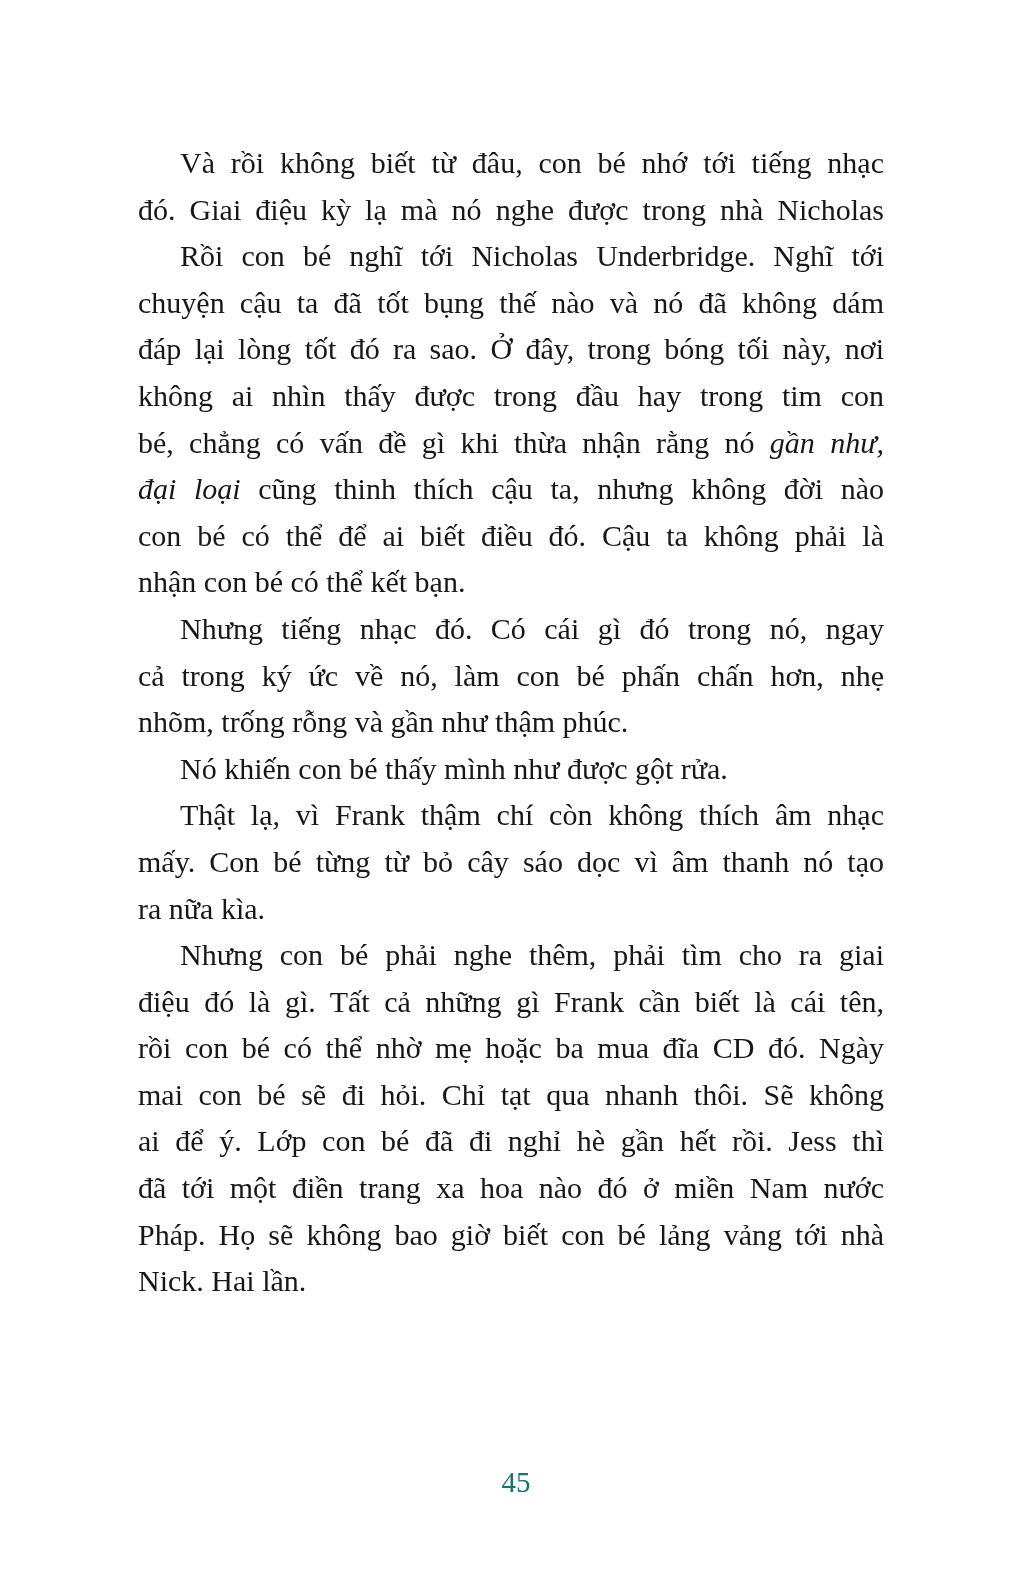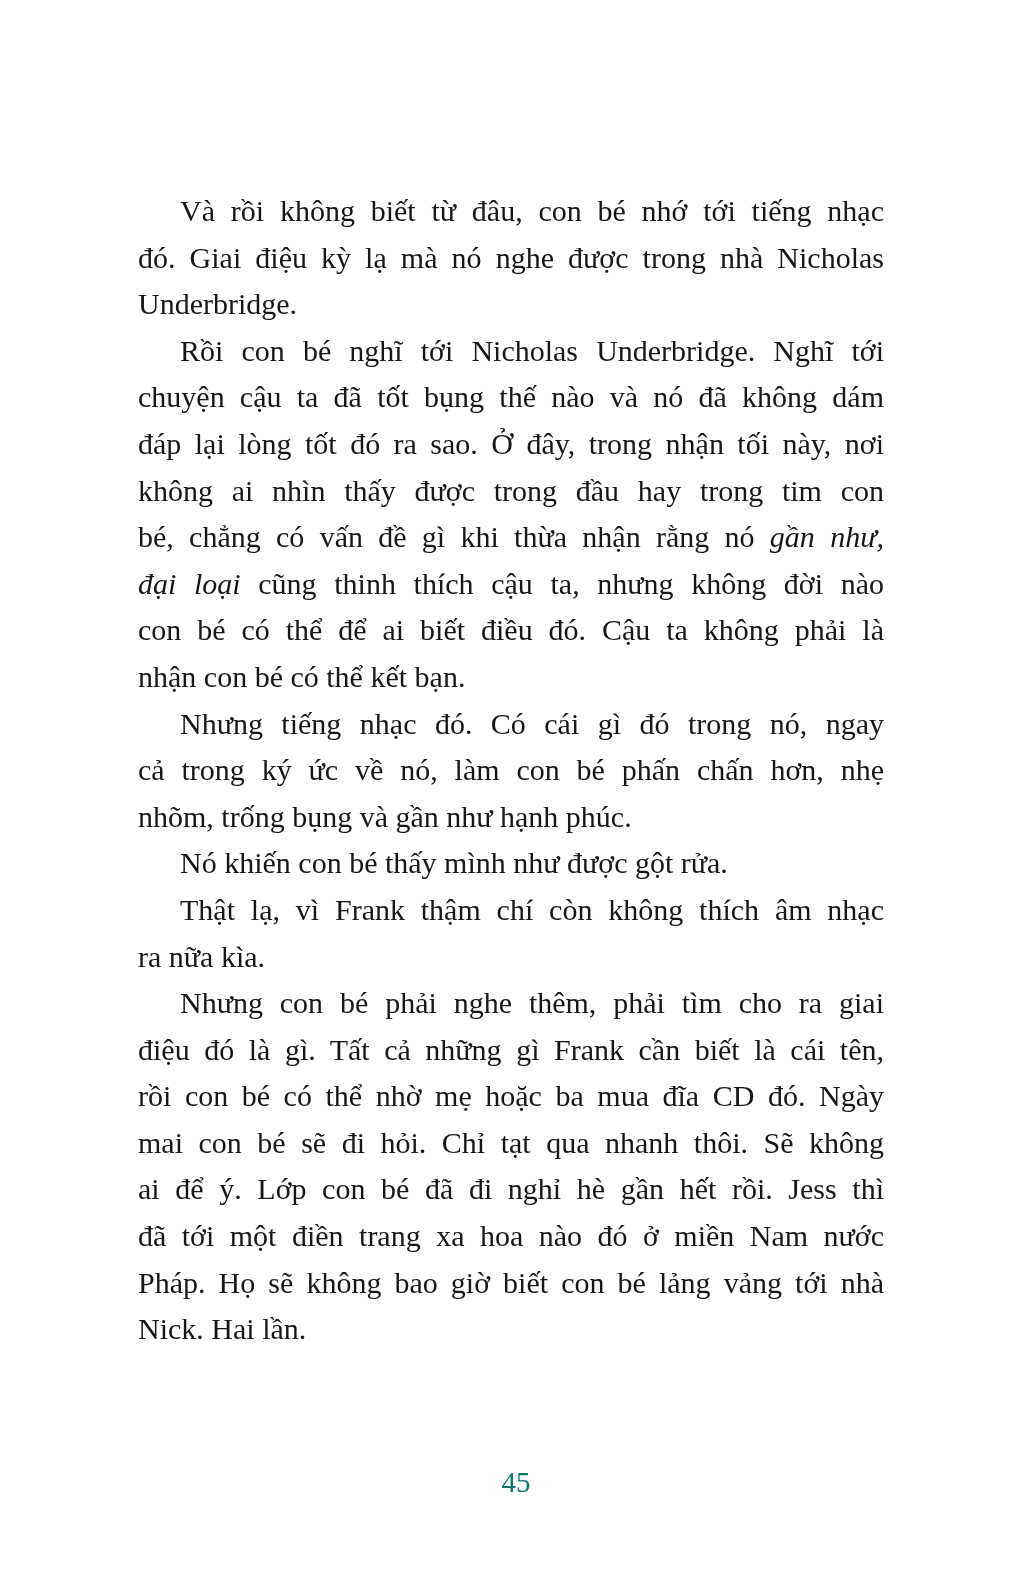--- a/index.html
+++ b/index.html
@@ -19,21 +19,20 @@
     height: 1576px;
     background: #ffffff;
   }
   .text-block {
     position: absolute;
     left: 138px;
     top: 140px;
     width: 746px;
     font-size: 30px;
     line-height: 46.6px;
-    margin-top: 48px;
   }
   .para { margin: 0; }
   .line {
     text-align: justify;
     text-align-last: justify;
   }
   .line.last {
     text-align-last: left;
   }
   .line.first {
@@ -51,42 +50,42 @@
   }
 </style>
 </head>
 <body>
 
 <div class="book-page">
   <div class="text-block" id="text-block">
       <div class="para">
         <div class="line first"><span class="run">Và rồi không biết từ đâu, con bé nhớ tới tiếng nhạc</span></div>
         <div class="line"><span class="run">đó. Giai điệu kỳ lạ mà nó nghe được trong nhà Nicholas</span></div>
-        <div class="line last"><span class="run">Underbridge.</span></div>
       </div>
       <div class="para">
         <div class="line first"><span class="run">Rồi con bé nghĩ tới Nicholas Underbridge. Nghĩ tới</span></div>
         <div class="line"><span class="run">chuyện cậu ta đã tốt bụng thế nào và nó đã không dám</span></div>
-        <div class="line"><span class="run">đáp lại lòng tốt đó ra sao. Ở đây, trong nhận tối này, nơi</span></div>
+        <div class="line"><span class="run">đáp lại lòng tốt đó ra sao. Ở đây, trong bóng tối này, nơi</span></div>
         <div class="line"><span class="run">không ai nhìn thấy được trong đầu hay trong tim con</span></div>
         <div class="line"><span class="run">bé, chẳng có vấn đề gì khi thừa nhận rằng nó </span><span class="run italic">gần như,</span></div>
         <div class="line"><span class="run italic">đại loại</span><span class="run"> cũng thinh thích cậu ta, nhưng không đời nào</span></div>
         <div class="line"><span class="run">con bé có thể để ai biết điều đó. Cậu ta không phải là</span></div>
         <div class="line last"><span class="run">nhận con bé có thể kết bạn.</span></div>
       </div>
       <div class="para">
         <div class="line first"><span class="run">Nhưng tiếng nhạc đó. Có cái gì đó trong nó, ngay</span></div>
         <div class="line"><span class="run">cả trong ký ức về nó, làm con bé phấn chấn hơn, nhẹ</span></div>
-        <div class="line last"><span class="run">nhõm, trống bụng và gần như hạnh phúc.</span></div>
+        <div class="line last"><span class="run">nhõm, trống rỗng và gần như thậm phúc.</span></div>
       </div>
       <div class="para">
         <div class="line first last"><span class="run">Nó khiến con bé thấy mình như được gột rửa.</span></div>
       </div>
       <div class="para">
         <div class="line first"><span class="run">Thật lạ, vì Frank thậm chí còn không thích âm nhạc</span></div>
+        <div class="line"><span class="run">mấy. Con bé từng từ bỏ cây sáo dọc vì âm thanh nó tạo</span></div>
         <div class="line last"><span class="run">ra nữa kìa.</span></div>
       </div>
       <div class="para">
         <div class="line first"><span class="run">Nhưng con bé phải nghe thêm, phải tìm cho ra giai</span></div>
         <div class="line"><span class="run">điệu đó là gì. Tất cả những gì Frank cần biết là cái tên,</span></div>
         <div class="line"><span class="run">rồi con bé có thể nhờ mẹ hoặc ba mua đĩa CD đó. Ngày</span></div>
         <div class="line"><span class="run">mai con bé sẽ đi hỏi. Chỉ tạt qua nhanh thôi. Sẽ không</span></div>
         <div class="line"><span class="run">ai để ý. Lớp con bé đã đi nghỉ hè gần hết rồi. Jess thì</span></div>
         <div class="line"><span class="run">đã tới một điền trang xa hoa nào đó ở miền Nam nước</span></div>
         <div class="line"><span class="run">Pháp. Họ sẽ không bao giờ biết con bé lảng vảng tới nhà</span></div>

